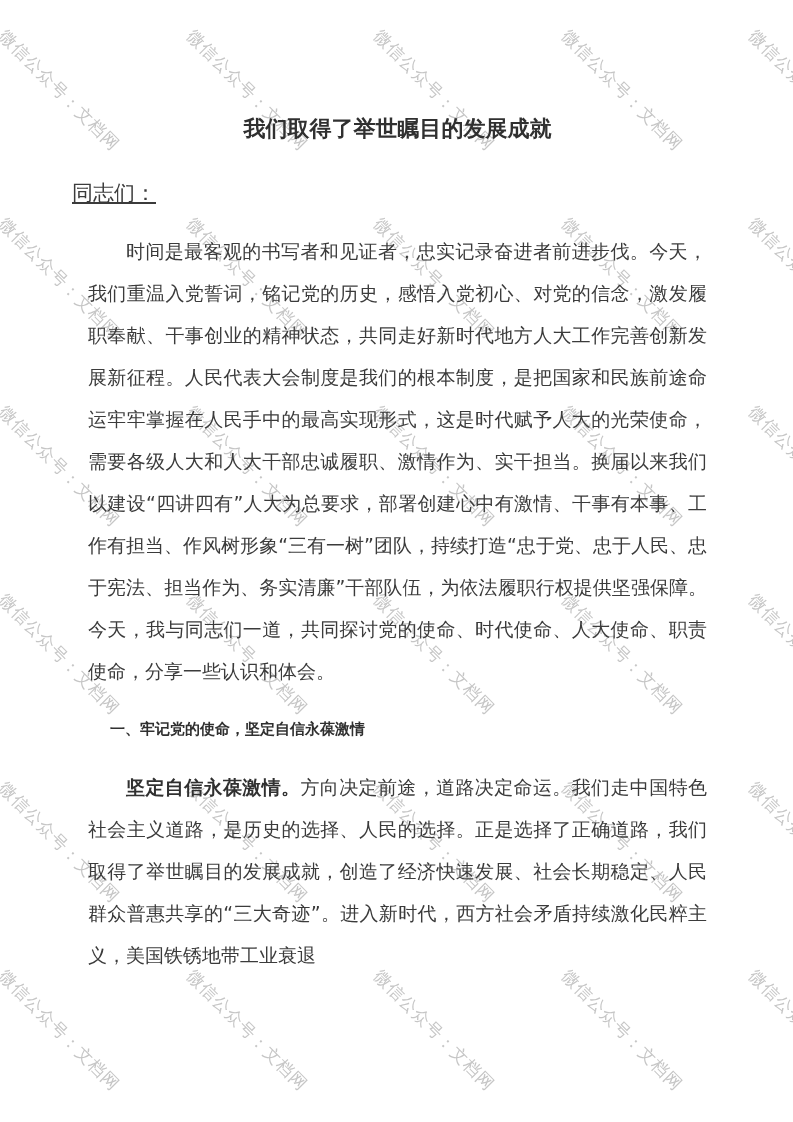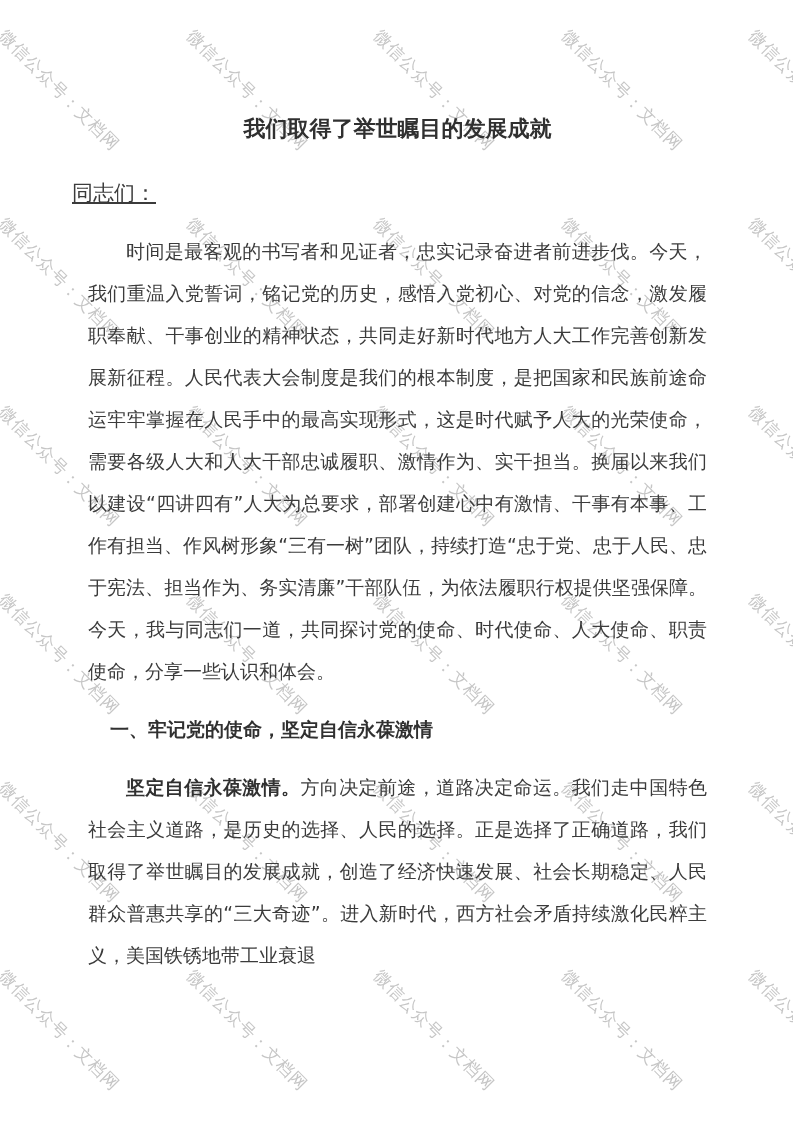--- a/index.html
+++ b/index.html
@@ -57,21 +57,21 @@
     line-height: 42px;
     text-align: justify;
     text-indent: 38px;
   }
   .para strong, .heading {
     font-weight: bold;
     color: #303030;
   }
   .heading {
     margin: 0;
-    font-size: 19px;
+    font-size: 15px;
     line-height: 42px;
     text-indent: 38px;
   }
 </style>
 </head>
 <body>
 
 <div class="page" style="background: rgb(255, 255, 255);">
   <div class="watermark-layer" id="wm-layer">
       <span class="wm" style="left: 10px; top: 25px; color: rgb(198, 198, 198); transform: rotate(45deg);">微信公众号：文档网</span>

